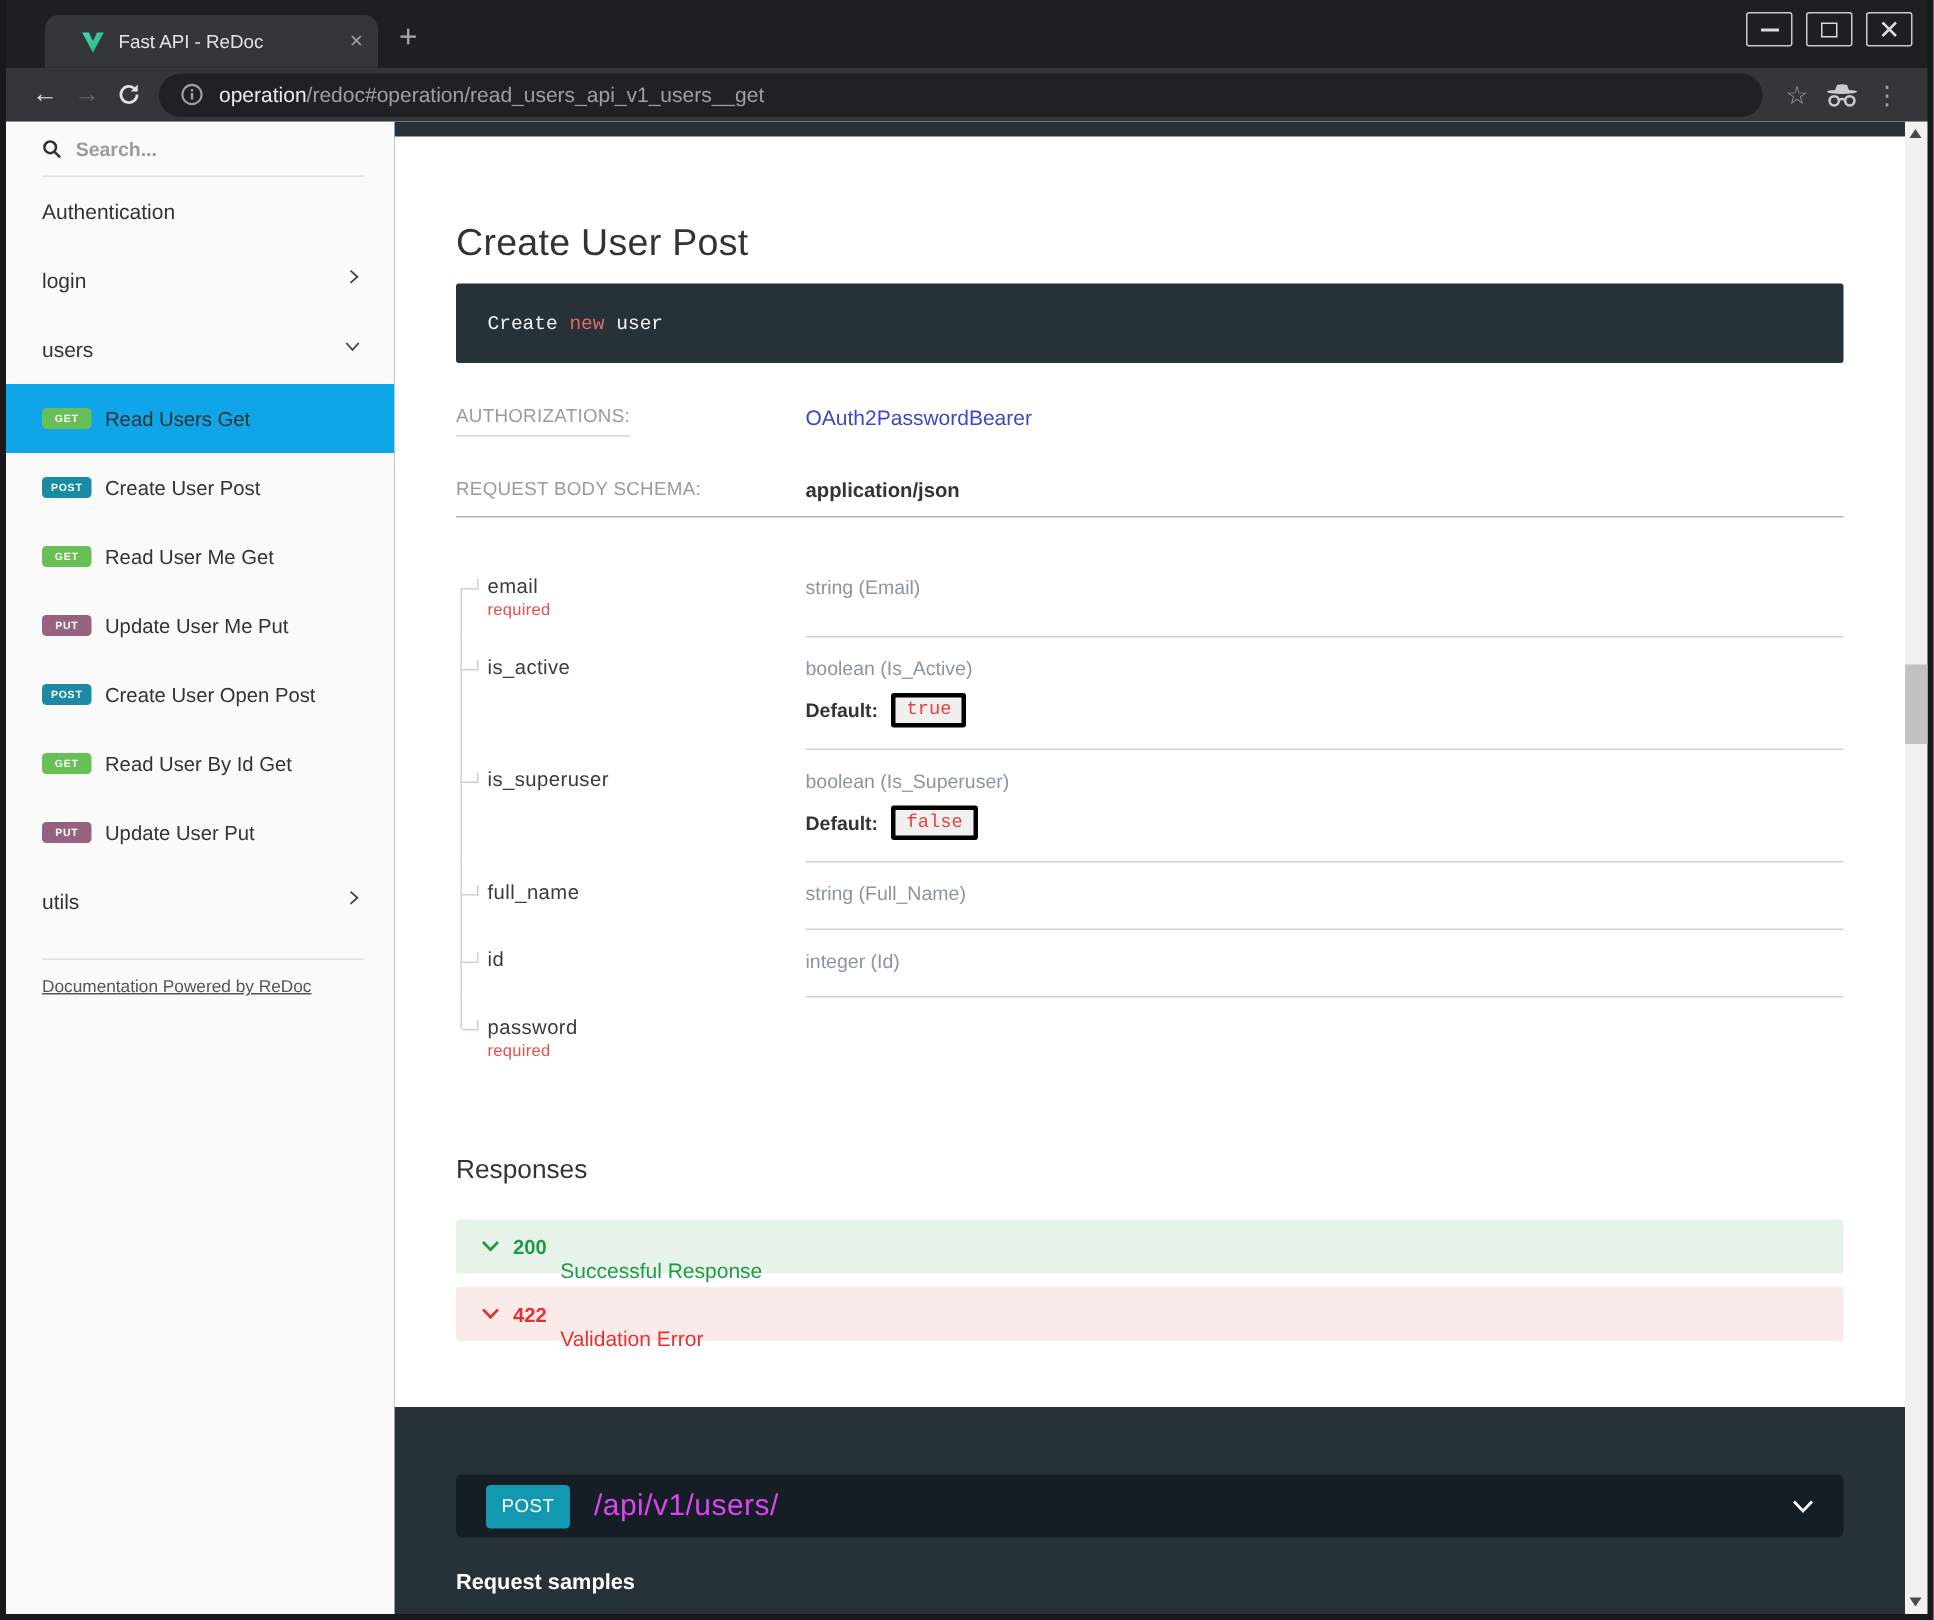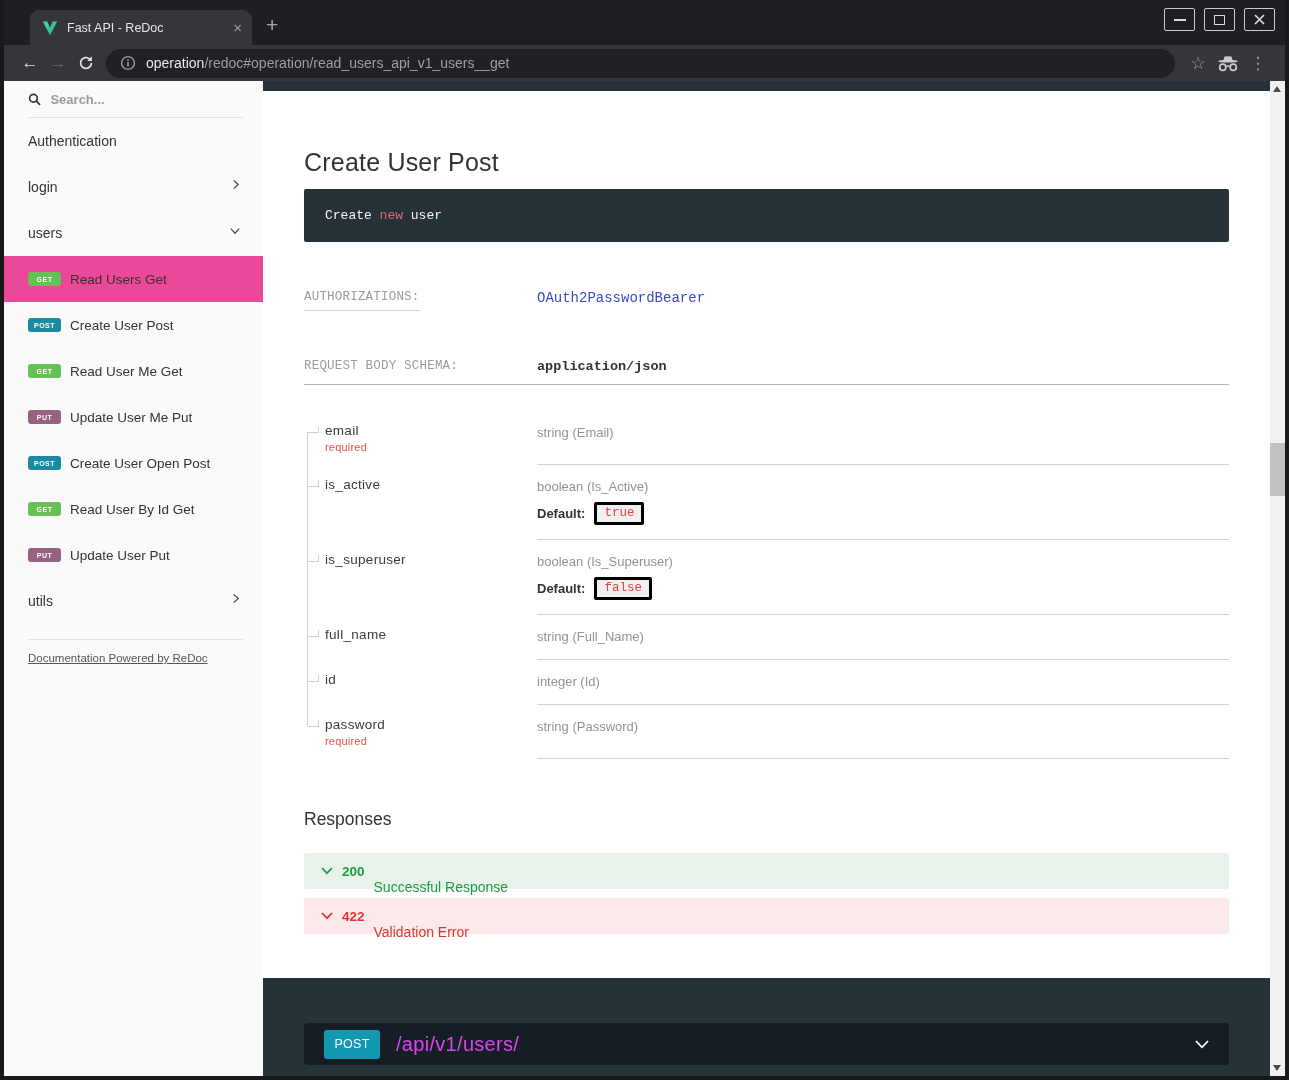--- a/index.html
+++ b/index.html
@@ -4,21 +4,21 @@
 <style>
   * { box-sizing: border-box; margin: 0; padding: 0; }
   html,body { width:1289px; height:1080px; overflow:hidden; background:#17191b;
               font-family:"Liberation Sans", sans-serif; }
   .window { width:1289px; height:1080px; padding:0 4px 4px 4px; background:#17191b;
             display:flex; flex-direction:column; }
 
   
   .tabbar { height:45px; background:#1e1f22; position:relative; flex:none; }
   .tab { position:absolute; left:26px; top:10px; width:222px; height:35px; background:#35363a;
-         border-radius:9px 9px 0 0; display:flex; align-items:center; padding:0 10px 0 12px; }
+         border-radius:9px 9px 0 0; display:flex; align-items:center; padding:0 10px 0 24px; }
   .tab-title { color:#e2e4e8; font-size:12.5px; flex:1; margin-left:9px; white-space:nowrap; }
   .tab-close { color:#9aa0a6; font-size:15px; line-height:15px; cursor:default; }
   .newtab { position:absolute; left:262px; top:14px; color:#a5a9ae; font-size:21px; line-height:21px; }
   .win-controls { position:absolute; right:10px; top:8px; display:flex; gap:9px; }
   .wc { width:31px; height:23px; border:1.5px solid #c9cbce; border-radius:2px;
         display:flex; align-items:center; justify-content:center; }
   .wc-min-glyph { width:12px; height:0; border-top:2px solid #d9dbde; }
   .wc-max-glyph { width:11px; height:10px; border:1.7px solid #d9dbde; }
 
   .toolbar { height:36px; background:#35363a; display:flex; align-items:center; padding:0 12px; flex:none; }
@@ -39,40 +39,40 @@
   .sidebar { width:259px; background:#fafafa; flex:none; display:flex; flex-direction:column; }
   .search-row { display:flex; align-items:center; gap:9px; padding:11px 20px 7px 24px; }
   .search-input { border:none; outline:none; background:transparent; width:100%;
                   font-size:13px; font-weight:700; color:#333; font-family:"Liberation Sans",sans-serif; }
   .search-input::placeholder { color:#9b9b9b; font-weight:700; }
   .sb-divider { border-top:1px solid #e2e2e2; margin:3px 20px 0 24px; }
   .sb-group { display:flex; align-items:flex-start; justify-content:space-between;
               padding:15px 22px 15px 24px; font-size:14px; color:#333; cursor:pointer; }
   .sb-op { display:flex; align-items:center; gap:9px; padding:0 20px 0 24px; height:46px;
            font-size:13.5px; color:#333; cursor:pointer; }
-  .sb-op.selected { background:#ec4899; }
+  .sb-op.selected { background:#0ea5e9; }
   .badge { width:33px; height:14px; border-radius:3px; color:#fff; font-size:7px; font-weight:700;
            letter-spacing:.5px; display:flex; align-items:center; justify-content:center; flex:none; }
   .m-get  { background:#68bf56; }
   .m-post { background:#1b8ba4; }
   .m-put  { background:#96627f; }
   .sb-footer { margin-top:12px; }
   .powered { display:block; padding:12px 24px 14px 24px; font-size:11.5px; color:#555;
              text-decoration:underline; }
 
   
   .main { flex:1; background:#fff; display:flex; flex-direction:column; min-width:0; overflow:hidden; }
   .dark-strip { height:10px; background:#263238; flex:none; }
   .content { padding:0 41px; flex:none; }
   .op-title { margin-top:57px; font-size:25px; font-weight:400; color:#333; letter-spacing:.2px; }
   .code-desc { margin-top:12px; height:53px; background:#263238; border-radius:2px;
                display:flex; align-items:center; padding:0 21px;
                font-family:"Liberation Mono","DejaVu Sans Mono",monospace; font-size:13px; color:#f5f5f5; }
   .code-kw { color:#e06c6c; }
-  .meta-row { display:flex; align-items:flex-start; margin-top:48px;font-family:Liberation Mono, monospace; }
+  .meta-row { display:flex; align-items:flex-start; margin-top:28px; }
   .meta-label { width:233px; flex:none; font-size:12.5px; color:#9b9b9b; letter-spacing:.2px; }
   .meta-label .underlined { display:inline-block; border-bottom:1px solid #d4d4d4; padding-bottom:6px; }
   .auth-link { font-size:14px; color:#3d49c4; text-decoration:none; }
   .media-type { font-size:13.5px; font-weight:700; color:#333; }
   .schema-hr { border:none; border-top:1px solid #aeb7be; margin-top:10px; }
 
   
   .ftable { margin-top:26px; }
   .frow { display:grid; grid-template-columns:233px 1fr; position:relative; }
   .frow::before { content:''; position:absolute; left:3px; top:0; bottom:0; border-left:1px solid #ccd0de; }
@@ -328,21 +328,20 @@
               <div class="fname">id</div>
             </div>
             <div class="ftype-cell"><span class="ftype">integer (Id)</span></div>
           </div>
 
           <div class="frow last">
             <div class="fname-cell">
               <div class="fname">password</div>
               <div class="freq">required</div>
             </div>
-            <div class="ftype-cell"><span class="ftype">string (Password)</span></div>
           </div>
         </div>
 
         <h2 class="resp-heading">Responses</h2>
 
         <div class="resp-bar success">
           <svg width="12" height="8" viewBox="0 0 12 8">
             <path d="M1 1 L6 6.2 L11 1" fill="none" stroke="currentColor" stroke-width="1.8"></path>
           </svg>
           <span class="resp-code">200</span>

